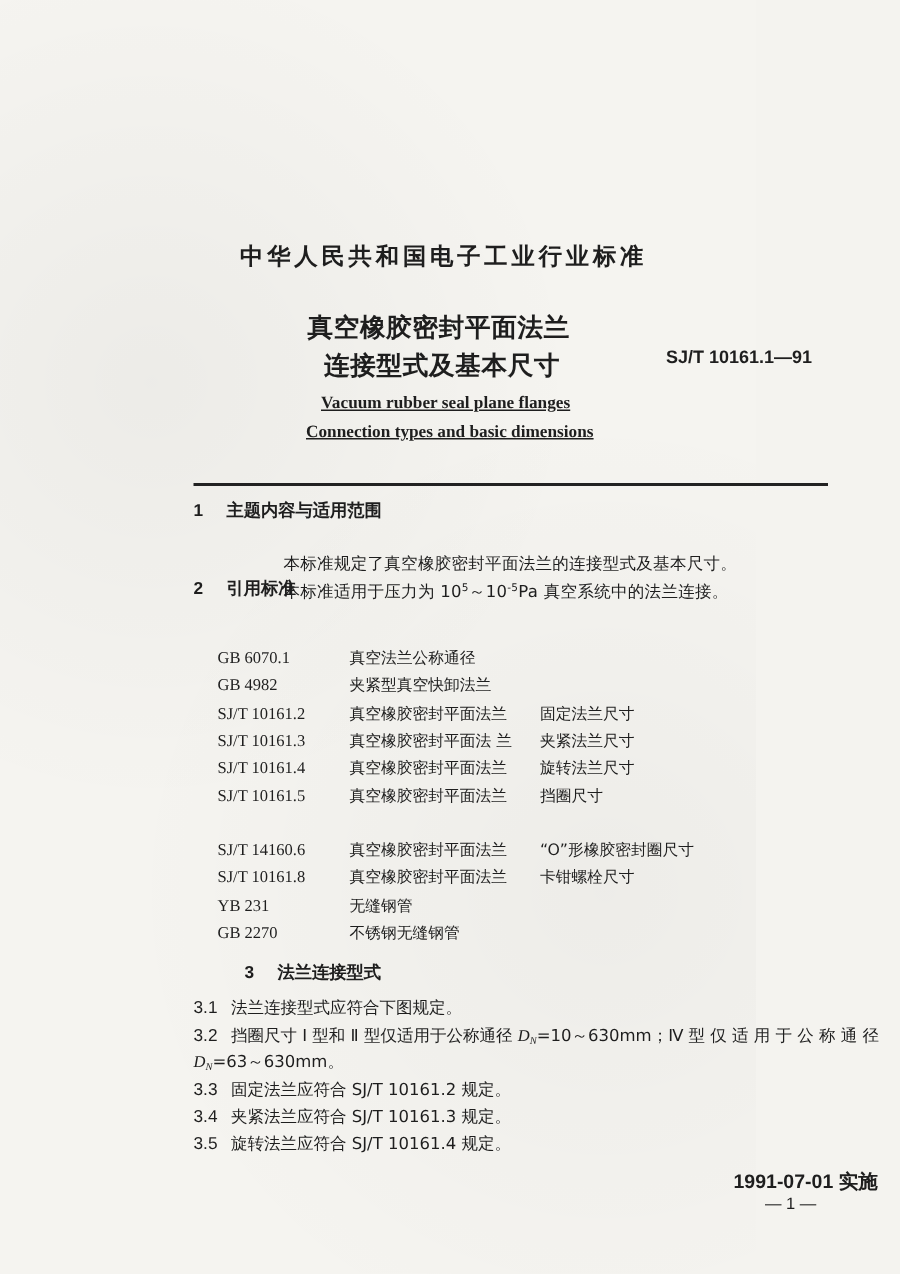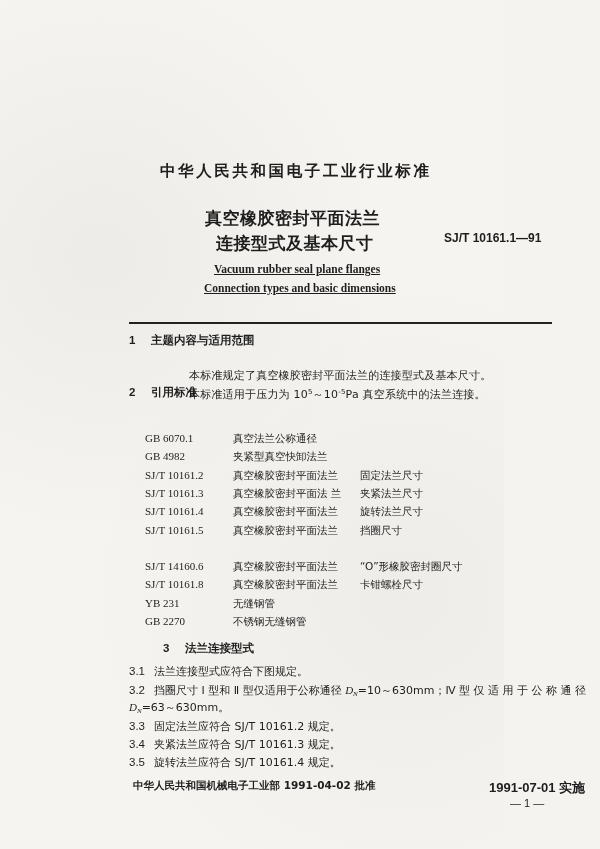--- a/index.html
+++ b/index.html
@@ -181,17 +181,16 @@
   <div class="abs clause" style="top:719px">
     <span class="clause-num">3.3</span><span>固定法兰应符合 SJ/T 10161.2 规定。</span>
   </div>
   <div class="abs clause" style="top:737px">
     <span class="clause-num">3.4</span><span>夹紧法兰应符合 SJ/T 10161.3 规定。</span>
   </div>
   <div class="abs clause" style="top:755px">
     <span class="clause-num">3.5</span><span>旋转法兰应符合 SJ/T 10161.4 规定。</span>
   </div>
 
-  <div class="abs footer-left">中华人民共和国机械电子工业部 1991-04-02 批准</div>
   <div class="abs footer-right">1991-07-01 实施</div>
   <div class="abs page-num">— 1 —</div>
 
 </div>
 
 </body></html>

